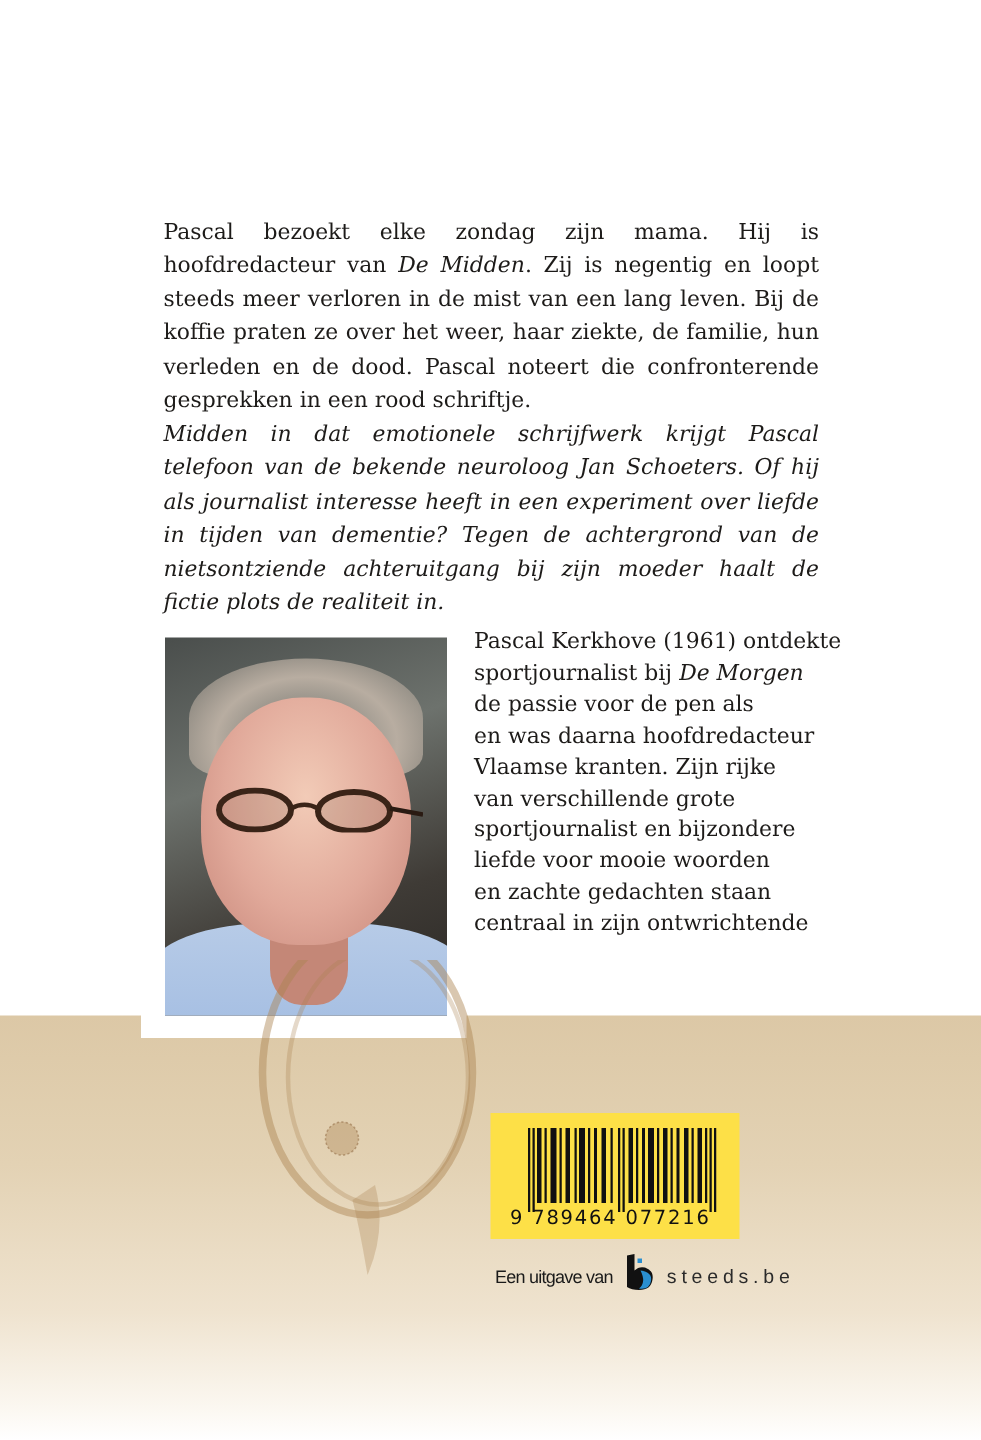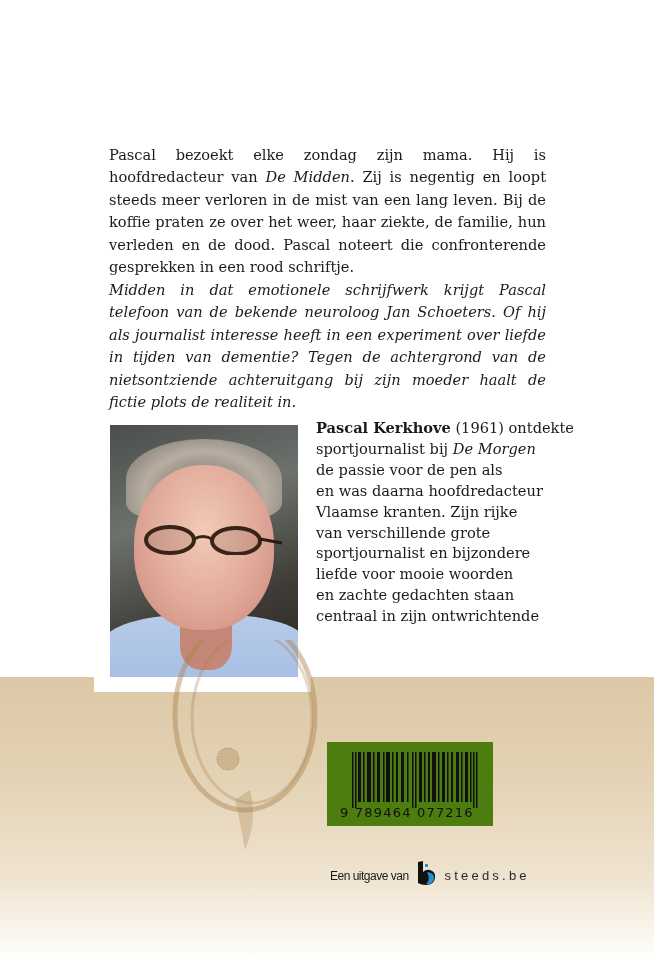--- a/index.html
+++ b/index.html
@@ -54,36 +54,36 @@
     background: #c48777; border-radius: 0 0 40% 40%;
   }
 
   .stain { position: absolute; left: 140px; top: 640px; width: 240px; height: 240px; pointer-events: none; }
 
   .bio {
     position: absolute; left: 316px; top: 418px; width: 240px;
     font-size: 14.6px; line-height: 20.9px; margin: 0;
   }
   .bio .line { display: block; white-space: nowrap; }
-  .bio strong { font-weight: bold; }
+  .bio strong { font-weight: normal; }
   .bio em { font-style: italic; }
 
   .barcode-box {
     position: absolute; left: 327px; top: 742px; width: 166px; height: 84px;
-    background: #4d7c0f;
+    background: #fde047;
   }
   .barcode-bars { position: absolute; left: 25px; top: 10px; width: 126px; height: 56px; }
   .barcode-number {
     position: absolute; left: 13px; top: 63px; width: 150px;
     font-family: "DejaVu Sans", sans-serif; font-size: 13px; letter-spacing: 1.2px;
     color: #111;
   }
 
   .publisher {
-    position: absolute; left: 330px; top: 860px; height: 26px;
+    position: absolute; left: 330px; top: 835px; height: 26px;
     display: flex; align-items: flex-end; gap: 7px;
   }
   .publisher-label {
     font-family: "Liberation Sans", sans-serif; font-size: 12px; letter-spacing: -0.5px;
     color: #1a1a1a; line-height: 14px; padding-bottom: 3px;
   }
   .publisher-logo { width: 22px; height: 26px; }
   .publisher-name {
     font-family: "Liberation Sans", sans-serif; font-size: 13px; letter-spacing: 3.2px;
     color: #2a2a2a; line-height: 14px; padding-bottom: 3px;

